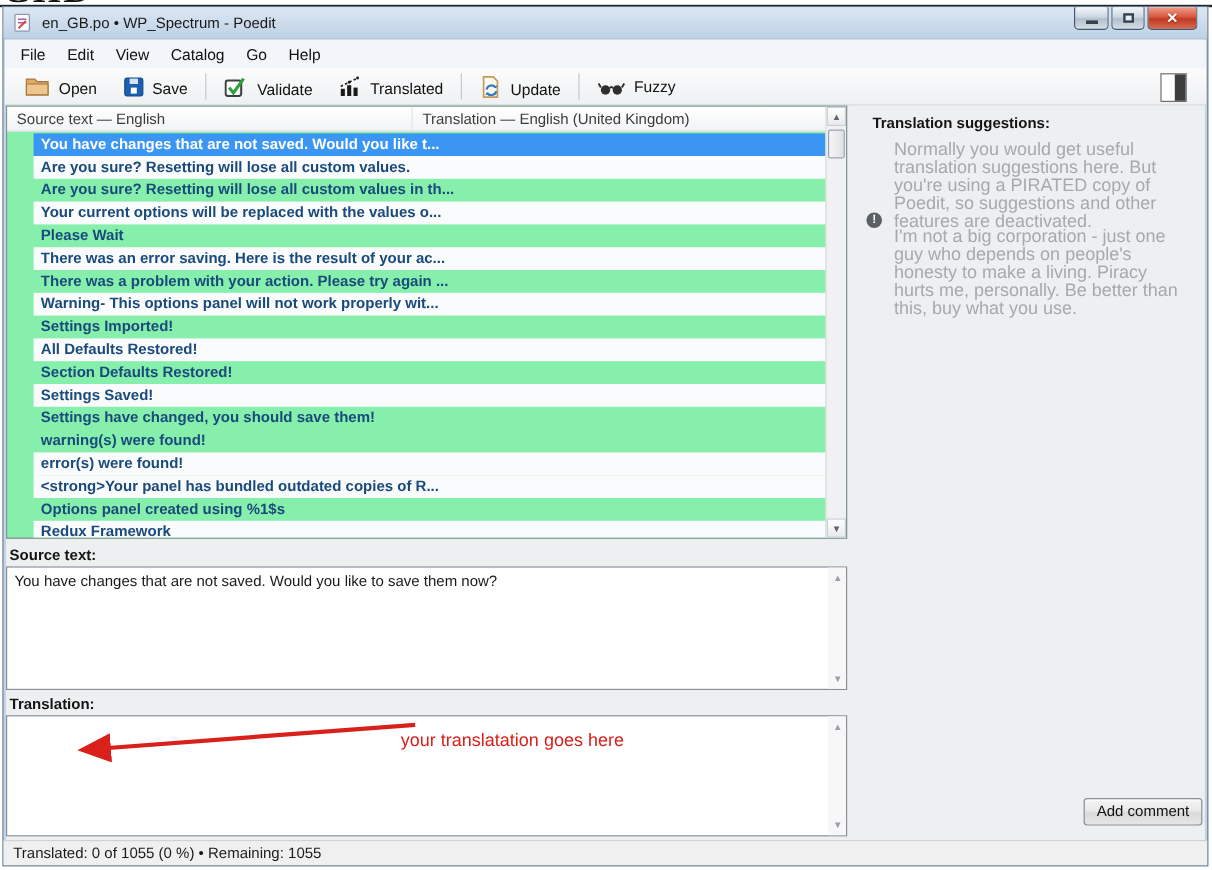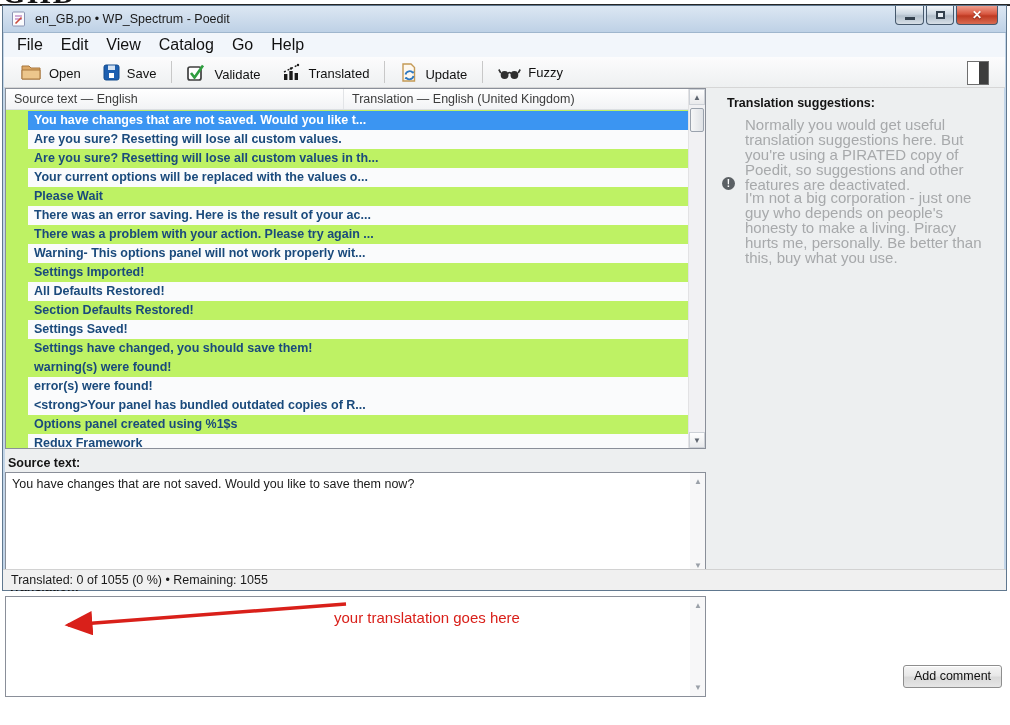--- a/index.html
+++ b/index.html
@@ -6,54 +6,54 @@
   html,body { width:1010px; height:725px; background:#ffffff; overflow:hidden;
               font-family:"Liberation Sans", sans-serif; }
   .desktop { position:relative; width:1010px; height:725px; background:#ffffff; }
 
   
   .top-strip { position:absolute; left:0; top:0; width:1010px; height:6px; overflow:hidden;
                border-bottom:2px solid #262626; }
   .bg-heading { position:absolute; left:2px; top:-24px; font:700 30px "Liberation Serif", serif; color:#141414; letter-spacing:2px; }
 
   
-  .window { position:absolute; left:2px; top:5px; width:1005px; height:586px;
+  .window { position:absolute; left:2px; top:5px; width:1005px; height:717px;
             border:1px solid #60788f; box-shadow: inset 0 0 0 2px #c2d5e8;
             background:#edeff0; }
 
   .titlebar { position:absolute; left:0; top:0; right:0; height:27px;
               background:linear-gradient(#dce7f3,#bed1e6); border-bottom:1px solid #9fb6cd; }
   .app-icon { position:absolute; left:8px; top:5px; width:16px; height:16px; }
   .title-text { position:absolute; left:32px; top:6px; font-size:12.5px; color:#1a1a1a; }
   .win-controls { position:absolute; top:0; right:8px; display:flex; }
   .win-btn { height:19px; border:1px solid #46596d; border-top:none; border-radius:0 0 4px 4px;
              background:linear-gradient(#f4f7fa,#ccd7e1 45%,#b2bfcb 55%,#d7dfe7);
              display:flex; align-items:center; justify-content:center; margin-left:2px; }
   .win-btn.min { width:29px; } .win-btn.max { width:28px; } .win-btn.close { width:42px;
              background:linear-gradient(#efa violet); background:linear-gradient(#ef9d8b,#d85740 45%,#bf3a22 55%,#d96b51); }
   .glyph-min { width:10px; height:3px; background:#33404d; margin-top:7px; }
   .glyph-max { width:9px; height:8px; border:2px solid #33404d; background:#e8eef4; }
   .glyph-close { color:#fff; font-weight:700; font-size:12px; text-shadow:0 1px 1px #7c1d0e; line-height:17px; }
 
   .menubar { position:absolute; left:1px; right:1px; top:27px; height:24px;
              background:#f2f6fb; display:flex; align-items:center; padding-left:4px; }
-  .menu-item { padding:4px 9px; font-size:16px; color:#111; }
+  .menu-item { padding:4px 9px; font-size:13px; color:#111; }
 
   .toolbar { position:absolute; left:1px; right:1px; top:51px; height:31px;
              background:linear-gradient(#fcfcfd,#eef0f1); border-bottom:1px solid #d6d6d6;
              display:flex; align-items:center; padding-left:6px; }
   .tool-btn { display:flex; align-items:flex-end; gap:7px; padding:3px 11px; font-size:13px; color:#111; }
   .tool-sep { width:1px; height:22px; background:#c8c8c8; margin:0 4px; }
   .sidebar-toggle { position:absolute; right:16px; top:4px; width:22px; height:24px;
                     background:#fff; border:1px solid #6f6f6f; }
   .sidebar-toggle .dark { position:absolute; right:0; top:0; bottom:0; width:9px; background:#3d3d3d; }
 
   
   .list-panel { position:absolute; left:2px; top:82px; width:701px; height:361px;
-                background:#bef264; border:1px solid #8a8f99; }
+                background:#86efac; border:1px solid #8a8f99; }
   .list-header { position:absolute; left:0; top:0; right:17px; height:21px;
                  background:linear-gradient(#ffffff,#f2f3f5); border-bottom:1px solid #dcdfe3;
                  display:flex; font-size:12.5px; color:#3c3c3c; }
   .hdr-cell { line-height:20px; padding-left:8px; }
   .hdr-cell.src { width:338px; border-right:1px solid #e2e4e7; }
   .hdr-cell.trn { flex:1; }
   .rows { position:absolute; left:0; top:22px; right:17px; bottom:0; overflow:hidden; }
   .row { height:19px; line-height:19px; font-size:12.5px; font-weight:700; color:var(--entry-color);
          margin-left:22px; padding-left:6px; white-space:nowrap; overflow:hidden; }
   .row.alt { background:#fafbfc; }

